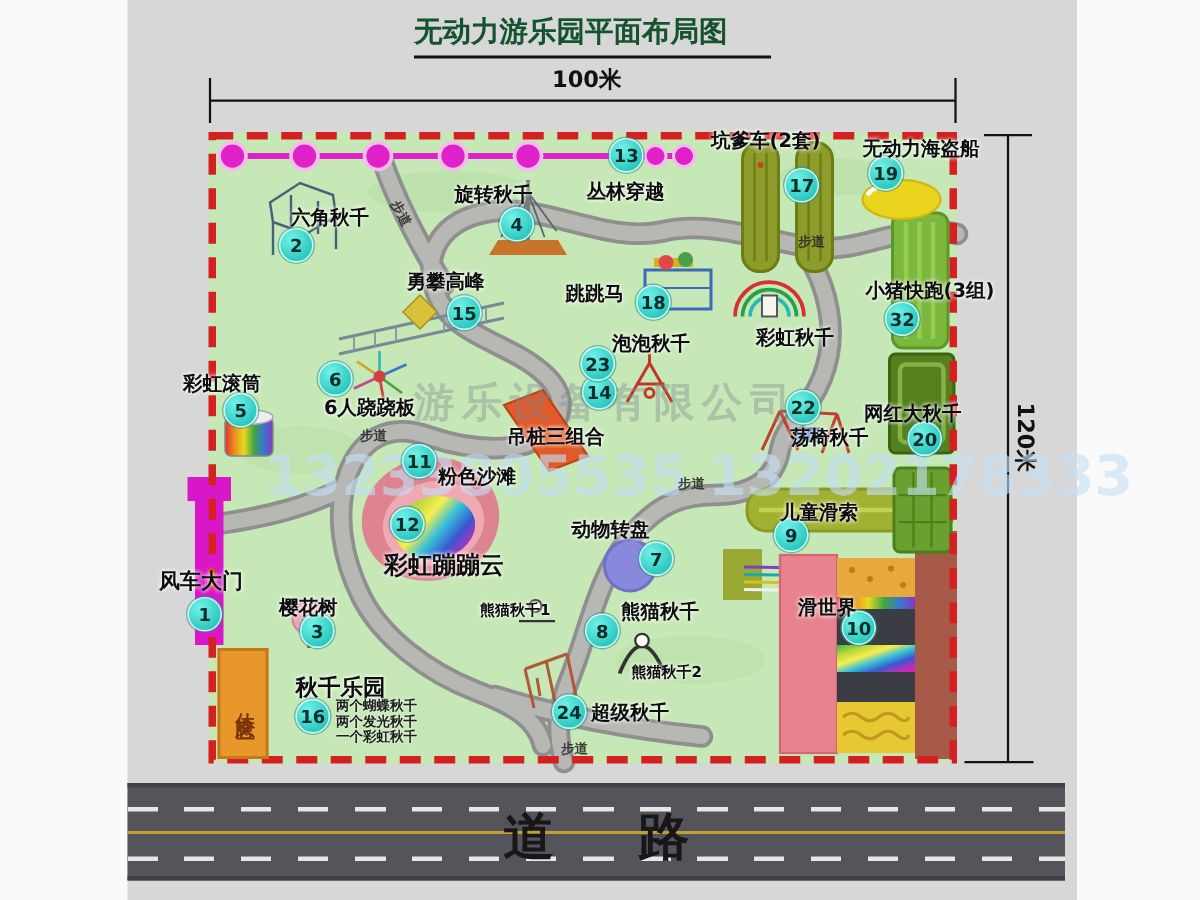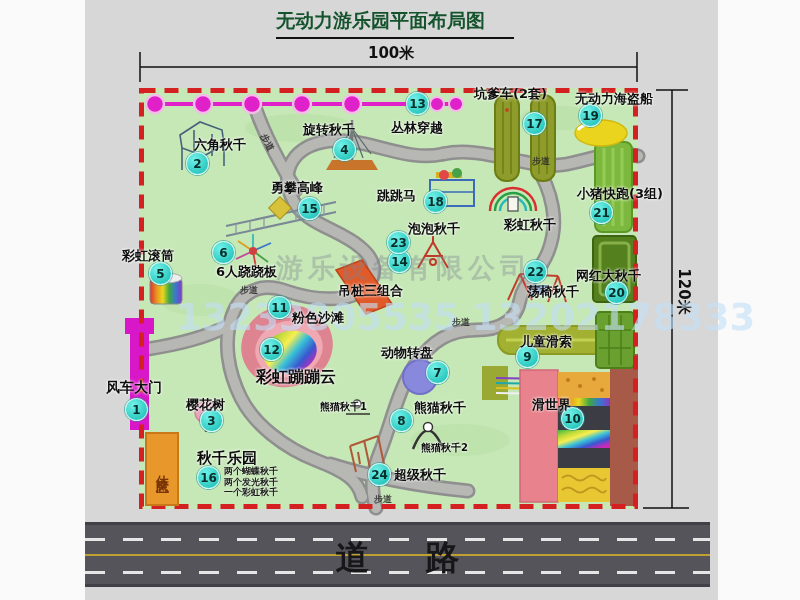--- a/index.html
+++ b/index.html
@@ -300,21 +300,21 @@
   <div class="badge" style="left:268px;top:296px;">11</div>
   <div class="badge" style="left:260px;top:338px;">12</div>
   <div class="badge" style="left:406px;top:92px;">13</div>
   <div class="badge" style="left:348px;top:250px;margin-left:40px;">14</div>
   <div class="badge" style="left:298px;top:197px;">15</div>
   <div class="badge" style="left:197px;top:466px;">16</div>
   <div class="badge" style="left:487px;top:112px;margin-left:36px;">17</div>
   <div class="badge" style="left:424px;top:190px;">18</div>
   <div class="badge" style="left:579px;top:104px;">19</div>
   <div class="badge" style="left:605px;top:281px;">20</div>
-  <div class="badge" style="left:590px;top:201px;">21</div>
+  <div class="badge" style="left:590px;top:201px;">32</div>
   <div class="badge" style="left:524px;top:260px;">22</div>
   <div class="badge" style="left:387px;top:231px;">23</div>
   <div class="badge" style="left:368px;top:463px;">24</div>
 
   <div class="lb" style="left:106px;top:379px;font-size:14px;">风车大门</div>
   <div class="lb" style="left:194px;top:136px;">六角秋千</div>
   <div class="lb" style="left:186px;top:396px;">樱花树</div>
   <div class="lb" style="left:303px;top:121px;">旋转秋千</div>
   <div class="lb" style="left:122px;top:247px;">彩虹滚筒</div>
   <div class="lb" style="left:216px;top:263px;">6人跷跷板</div>

